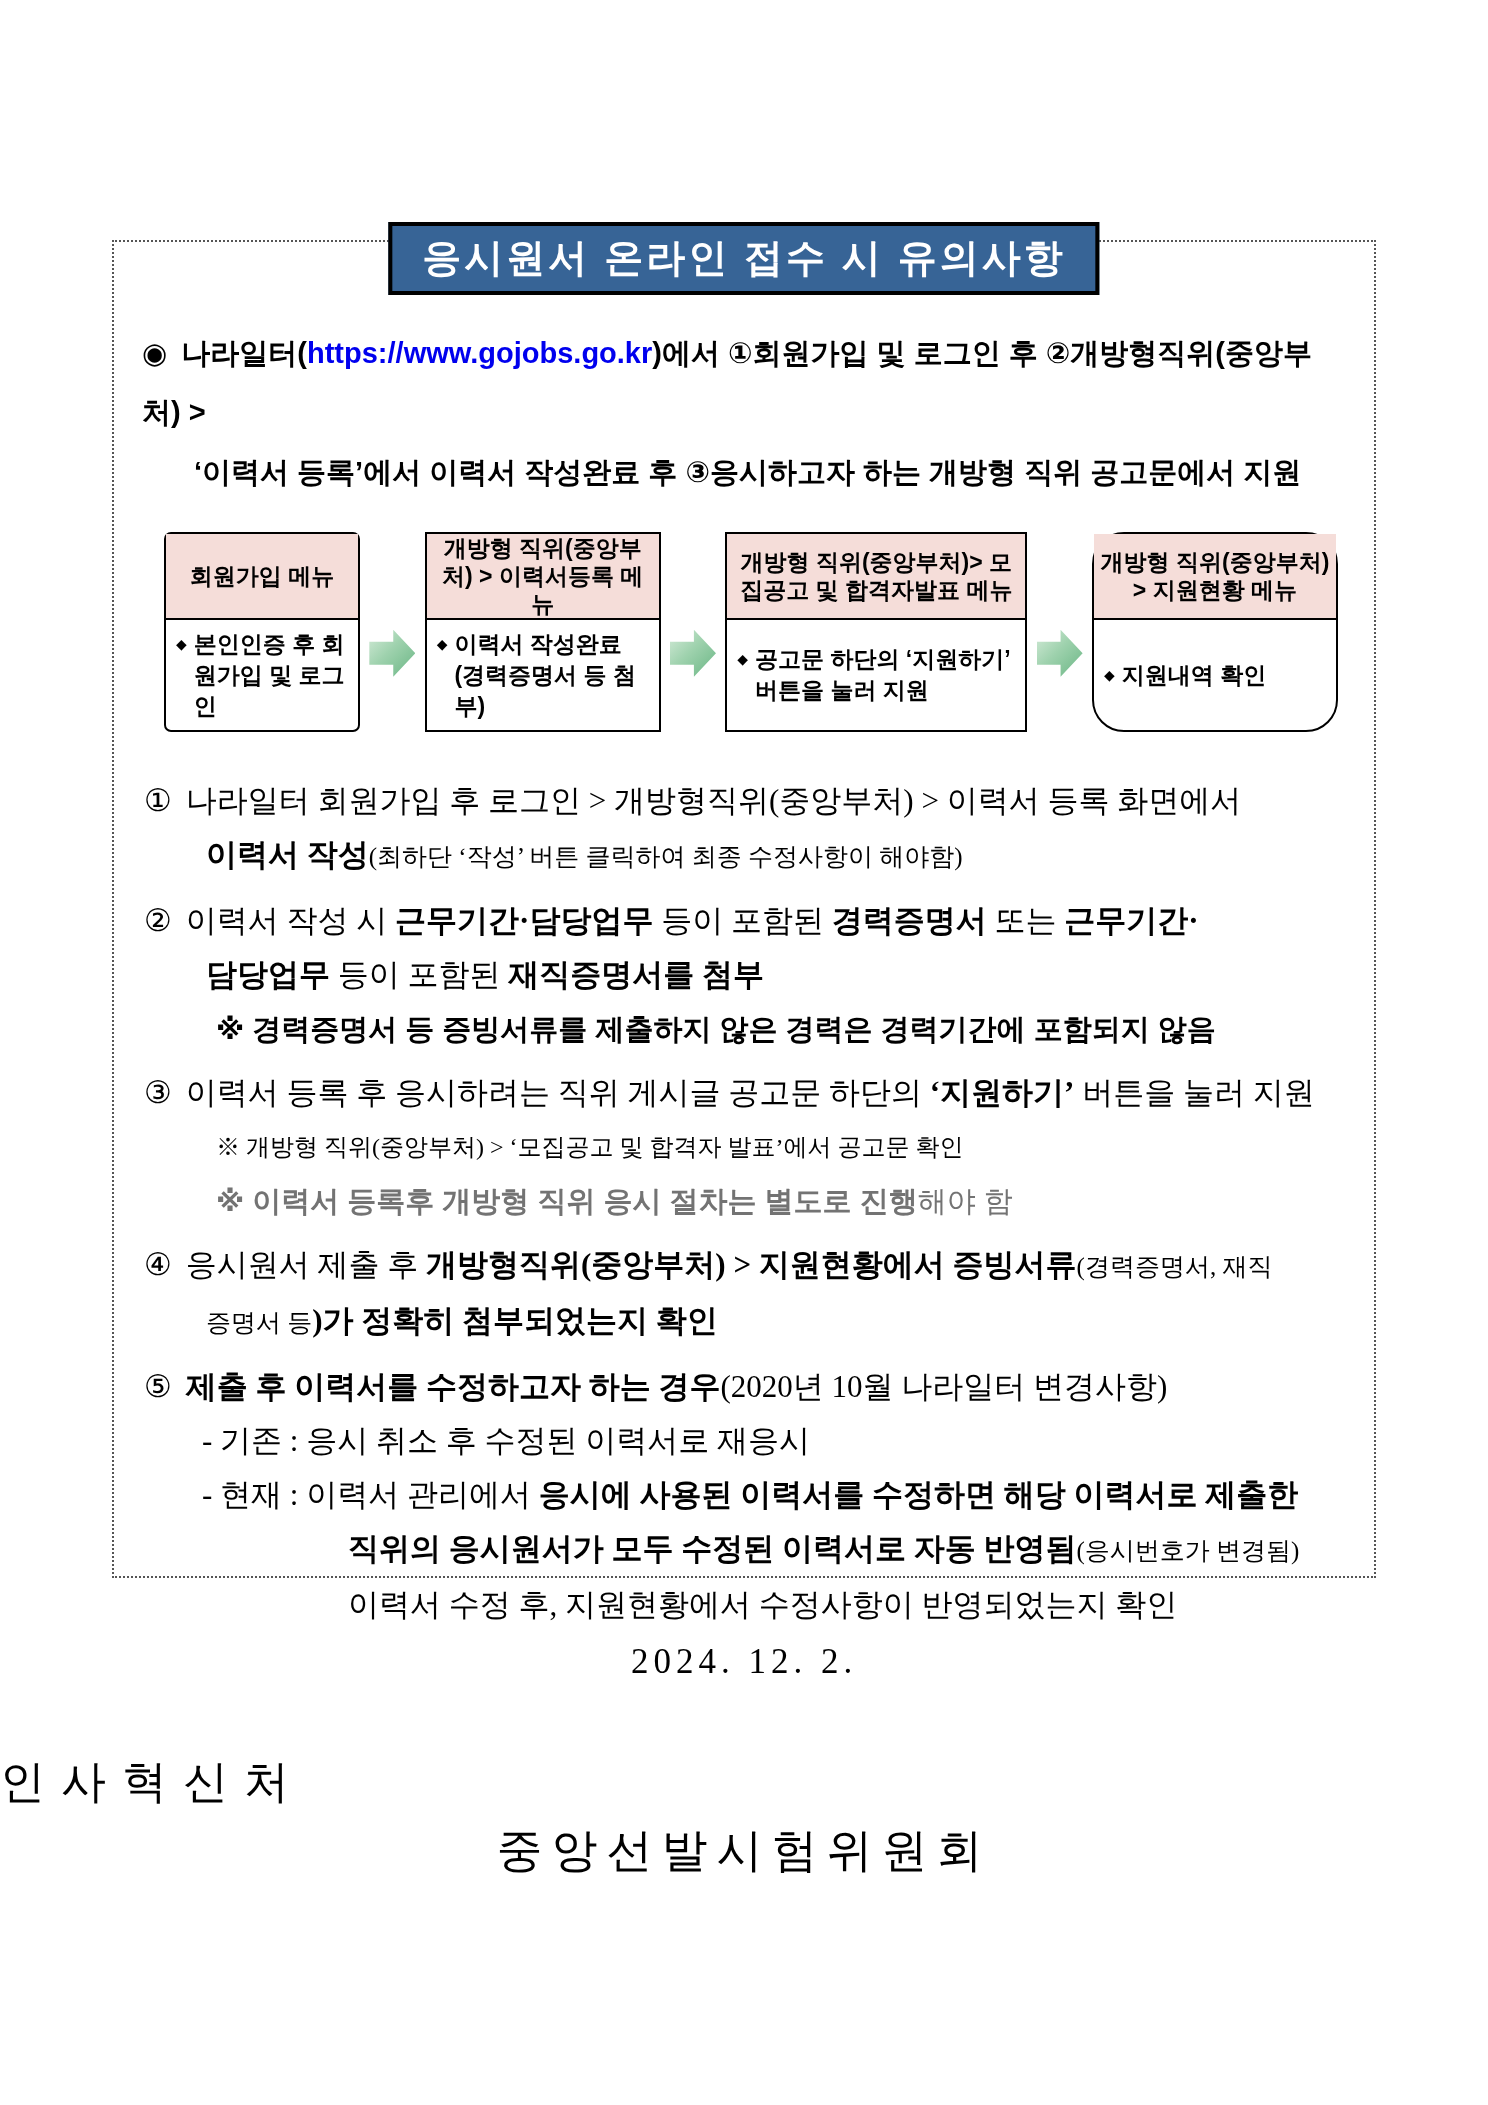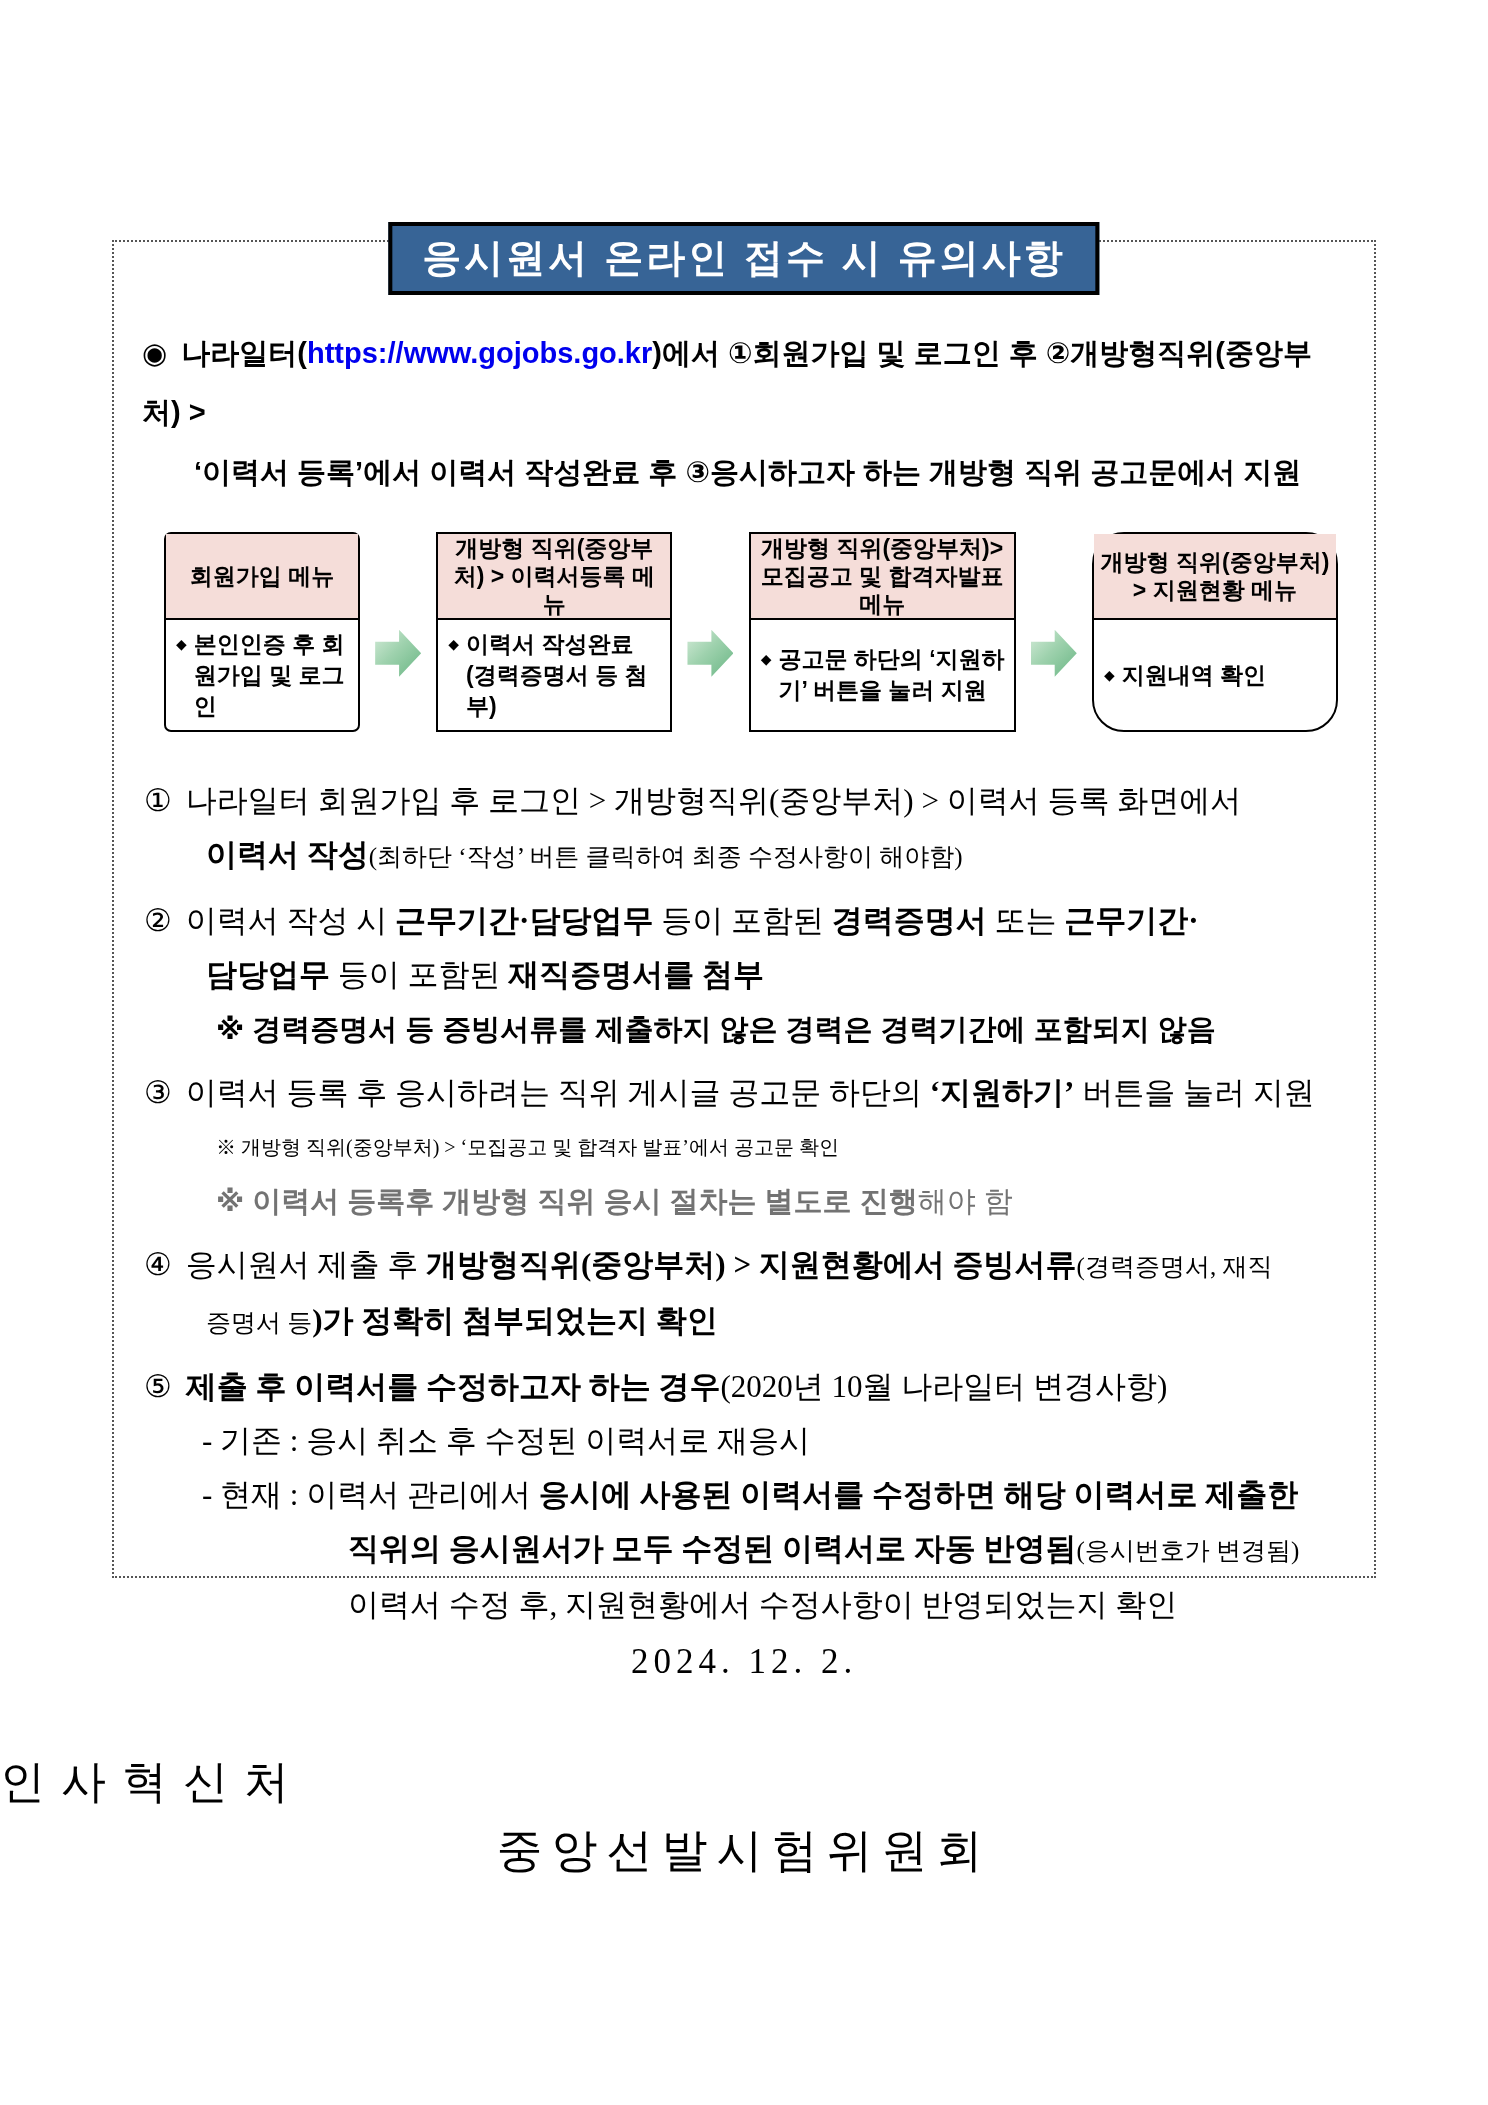--- a/index.html
+++ b/index.html
@@ -27,21 +27,21 @@
   .intro-line2{margin-left:52px;}
   .flow{
     display:flex;justify-content:space-between;align-items:flex-start;
     margin:30px 36px 0 50px;
     font-family:"Liberation Sans","DejaVu Sans",sans-serif;font-weight:bold;
   }
   .step{
     border:2px solid #000;box-sizing:border-box;height:200px;
     display:flex;flex-direction:column;background:#fff;
   }
-  .step1{width:196px;border-radius:7px;}.step2{width:236px;}.step3{width:267px;}.step4{width:246px;border-radius:32px;}
+  .step1{width:196px;border-radius:7px;}.step2{width:236px;}.step3{width:302px;}.step4{width:246px;border-radius:32px;}
   .step-header{
     background:#F5DDD9;border-bottom:2px solid #000;flex:0 0 84px;
     display:flex;align-items:center;justify-content:center;text-align:center;
     font-size:23px;line-height:1.22;padding:0 4px;
   }
   .step-body{
     flex:1;display:flex;align-items:center;padding:6px 6px 6px 10px;
     font-size:23px;line-height:1.35;
   }
   .step-body .inner{display:flex;gap:7px;}
@@ -151,21 +151,21 @@
       <div class="line cont">
         <span class="b">담당업무</span><span> 등이 포함된 </span><span class="b">재직증명서를 첨부</span>
       </div>
       <div class="line note gothic b">※ 경력증명서 등 증빙서류를 제출하지 않은 경력은 경력기간에 포함되지 않음</div>
     </div>
 
     <div class="item">
       <div class="line">
         <span class="num">③</span><span>이력서 등록 후 응시하려는 직위 게시글 공고문 하단의 </span><span class="b">‘지원하기’</span><span> 버튼을 눌러 지원</span>
       </div>
-      <div class="line note" style="font-size:20px;">※ 개방형 직위(중앙부처) &gt; ‘모집공고 및 합격자 발표’에서 공고문 확인</div>
+      <div class="line note" style="font-size:24px;">※ 개방형 직위(중앙부처) &gt; ‘모집공고 및 합격자 발표’에서 공고문 확인</div>
       <div class="line note gothic">
         <span class="red b">※ 이력서 등록후 개방형 직위 응시 절차는 별도로 진행</span><span class="red">해야 함</span>
       </div>
     </div>
 
     <div class="item">
       <div class="line">
         <span class="num">④</span><span>응시원서 제출 후 </span><span class="b">개방형직위(중앙부처) &gt; 지원현황에서 증빙서류</span><span class="small">(경력증명서, 재직</span>
       </div>
       <div class="line cont">

